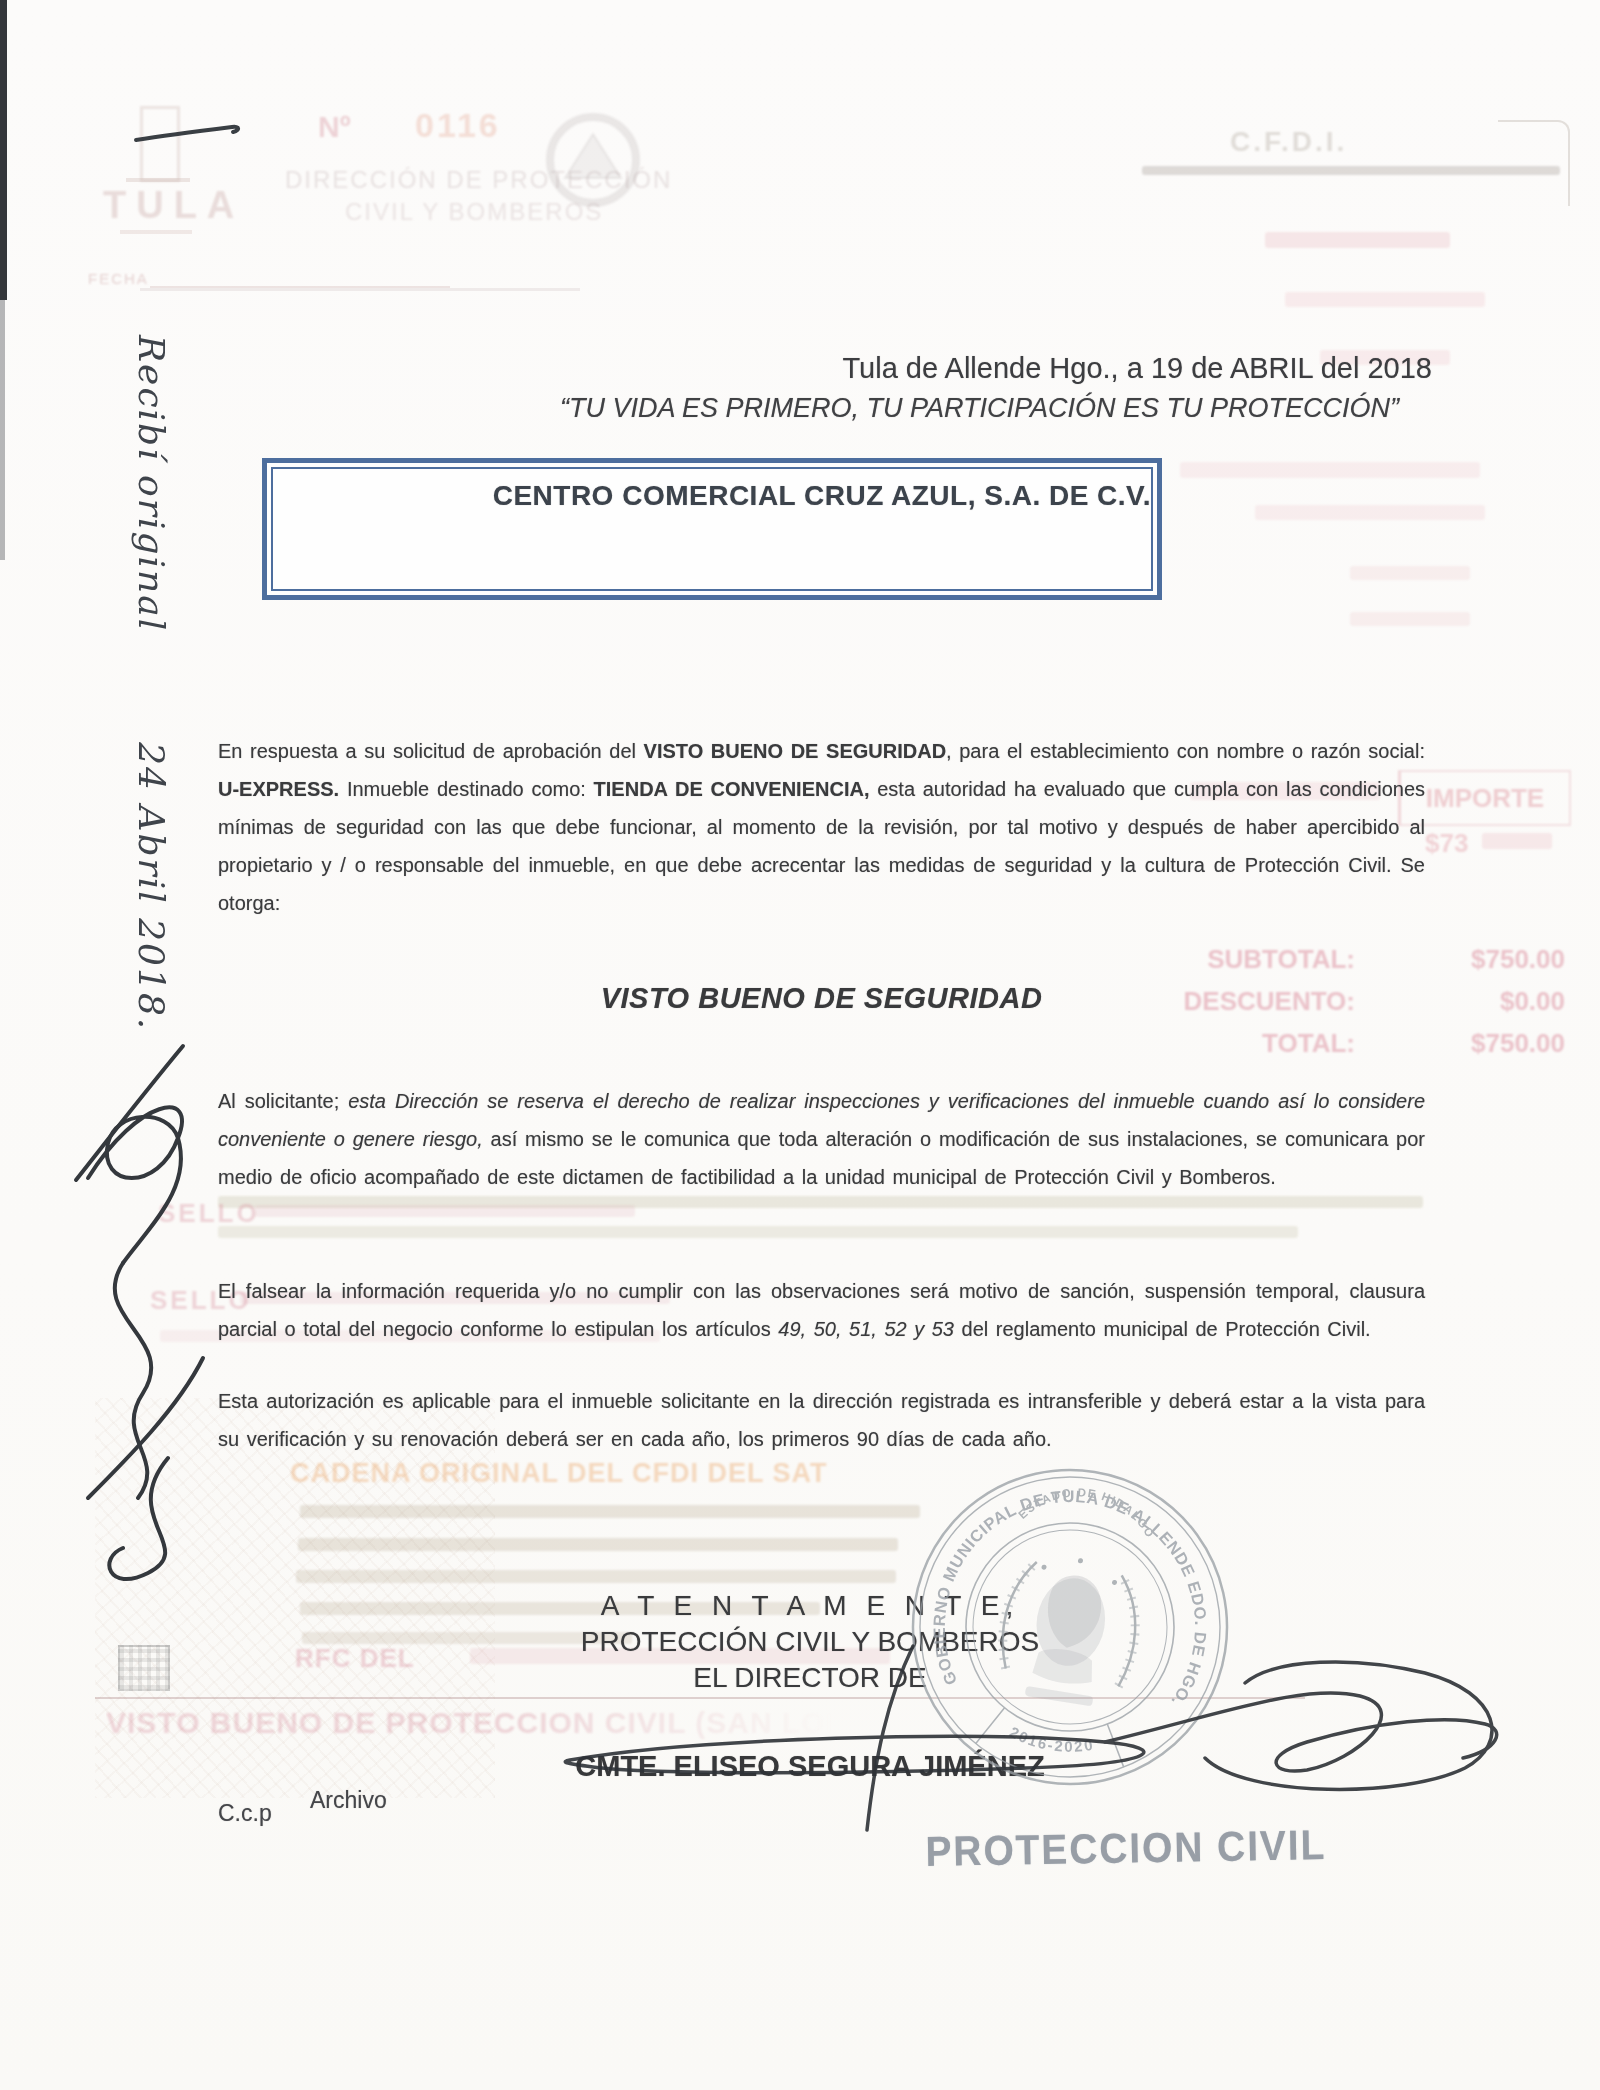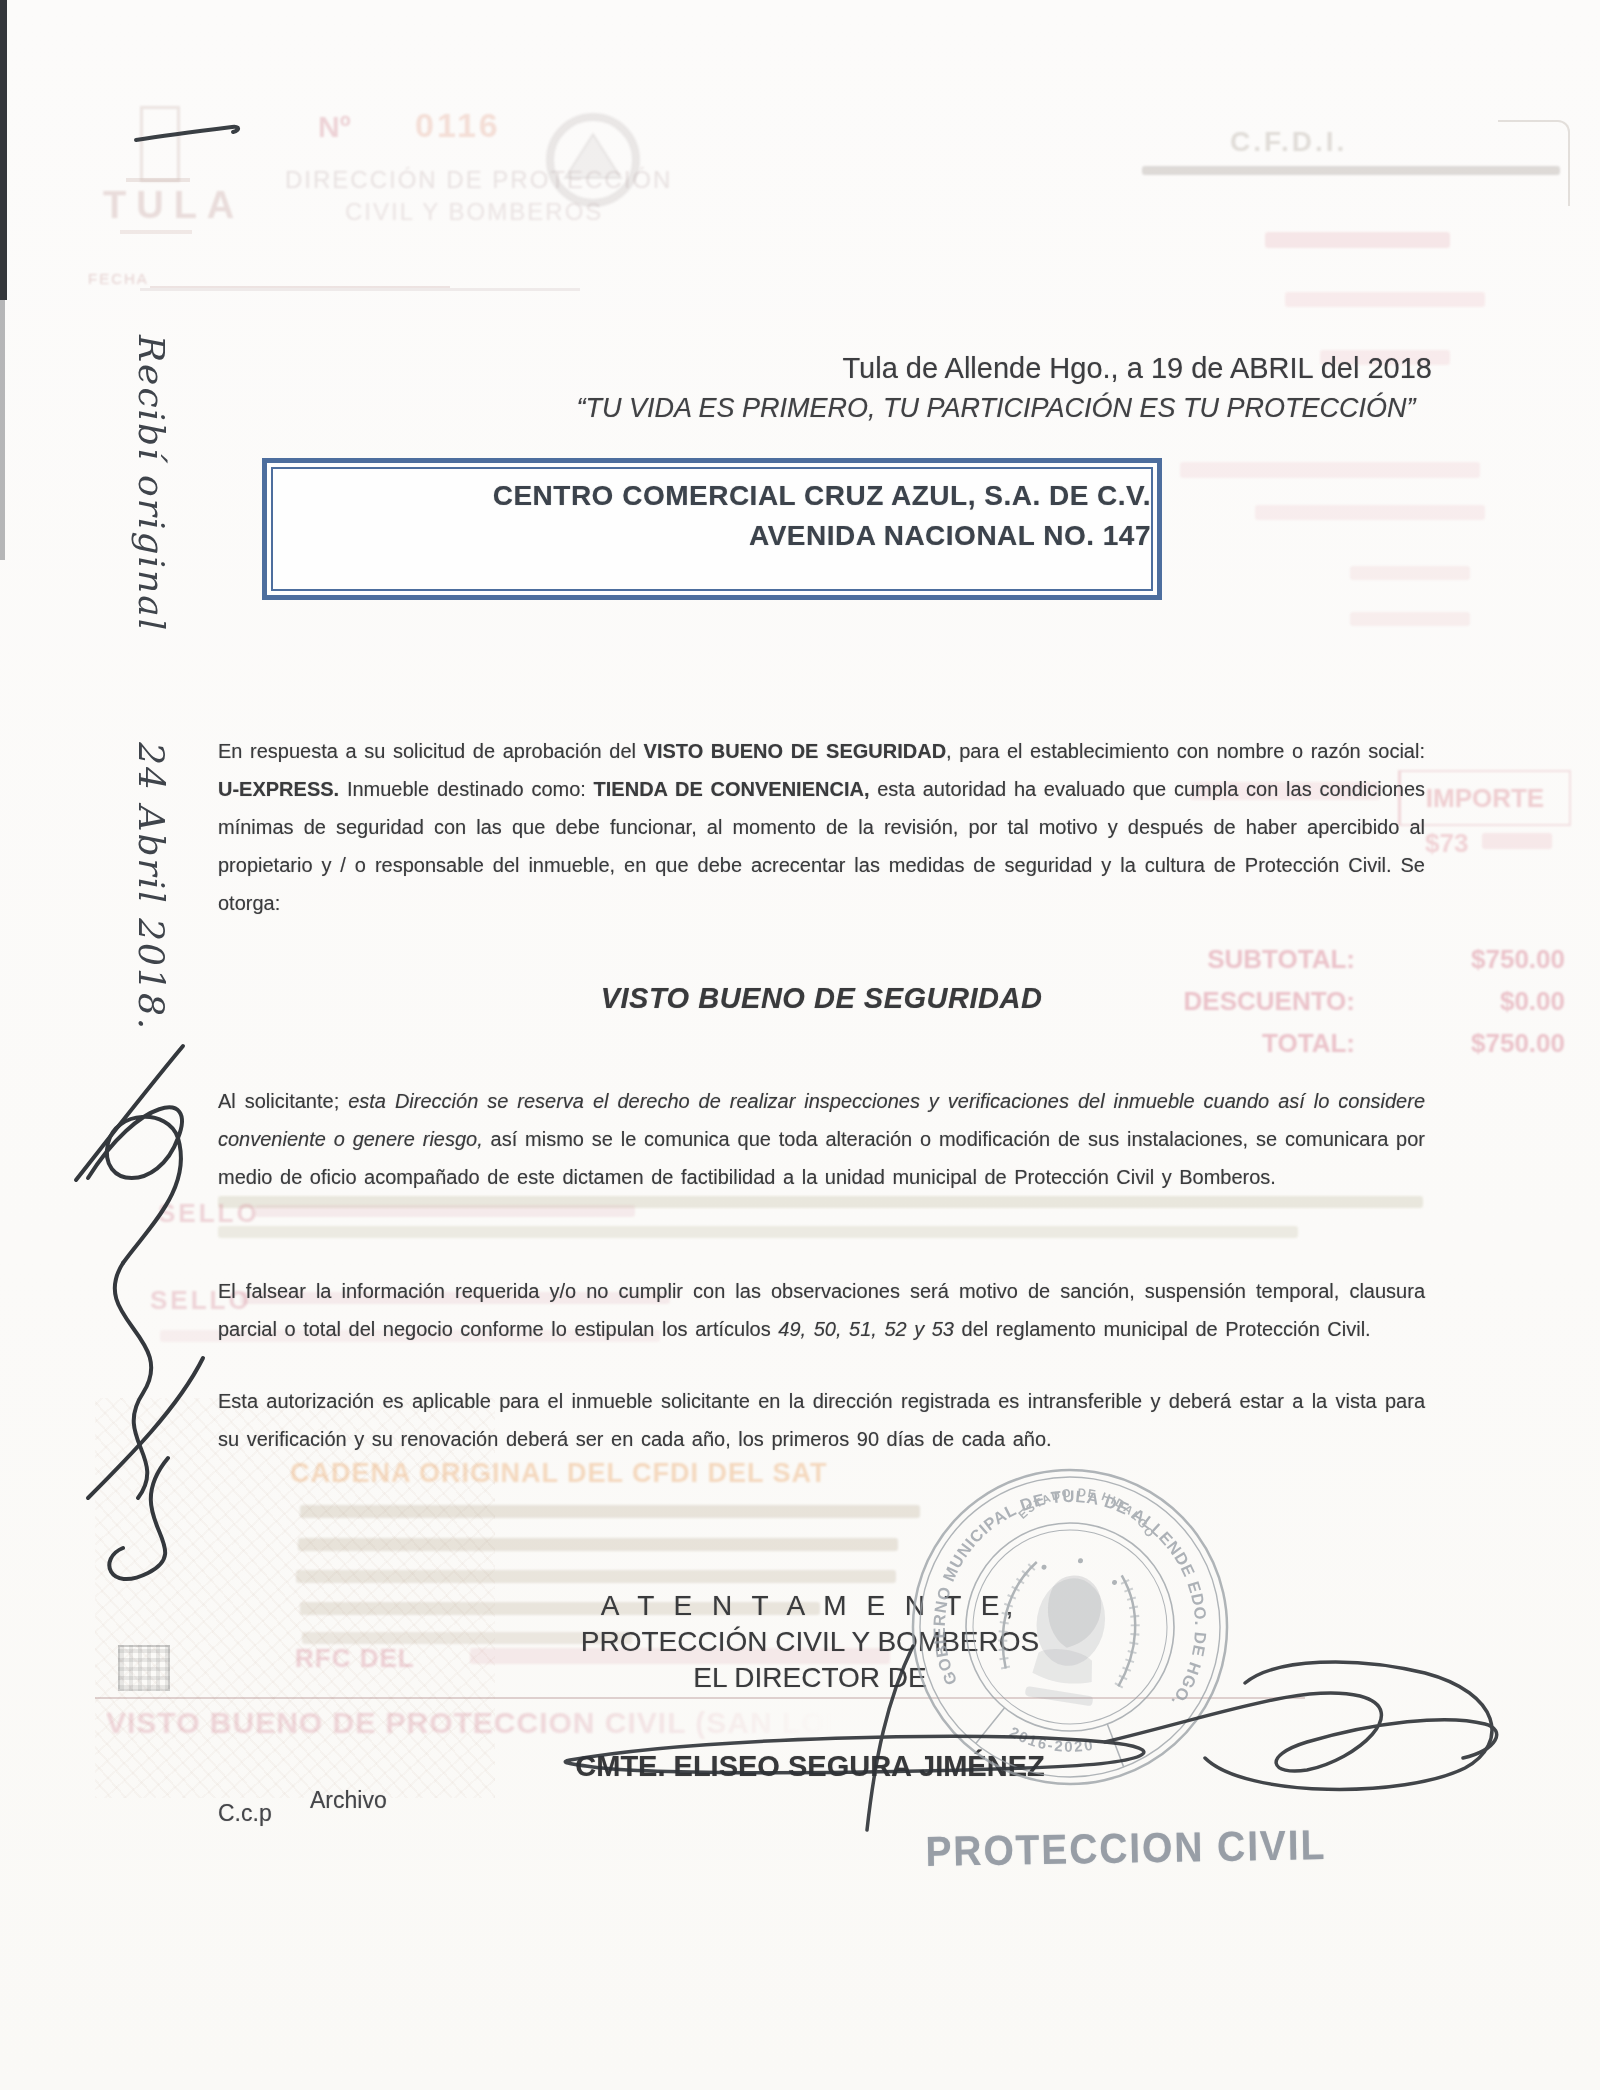--- a/index.html
+++ b/index.html
@@ -11,21 +11,21 @@
     color:#38393b;
   }
   .abs{position:absolute;}
   .soft{text-shadow:0 0 1px rgba(70,70,70,.45);}
   
   .scan-edge{left:0;top:0;width:7px;height:300px;background:#34373b;}
   .scan-edge2{left:0;top:300px;width:5px;height:260px;background:rgba(52,55,59,.35);}
 
   
   .date-line{left:600px;top:352px;width:832px;text-align:right;font-size:29px;color:#3c3d40;}
-  .slogan{left:560px;top:393px;width:872px;text-align:center;font-size:27px;font-style:italic;color:#404144;}
+  .slogan{left:560px;top:393px;width:872px;text-align:left;font-size:27px;font-style:italic;color:#404144;}
   .recipient-box{left:262px;top:458px;width:900px;height:142px;border:5px solid #4d6e9e;background:#fefefe;box-sizing:border-box;padding:4px;}
   .recipient-inner{border:2px solid #4d6e9e;width:100%;height:100%;box-sizing:border-box;text-align:center;padding-top:7px;}
   .recipient-inner div{font-size:28px;font-weight:bold;line-height:40px;color:#3c434c;letter-spacing:.5px;text-align:right;}
   .para{left:218px;top:0;width:1207px;font-size:20px;line-height:38px;text-align:justify;word-spacing:2px;color:#3a3b3d;}
   .p1{top:732px;}
   .heading{left:218px;top:982px;width:1207px;text-align:center;font-size:29px;font-weight:bold;font-style:italic;color:#393a3c;letter-spacing:.5px;}
   .p2{top:1082px;}
   .p3{top:1272px;}
   .p4{top:1382px;}
   .seg-b{font-weight:bold;}
@@ -180,21 +180,20 @@
   <div class="abs g-qr"></div>
   <div class="abs g-divider"></div>
   <div class="abs g-visto ghost">VISTO BUENO DE PROTECCION CIVIL (SAN LOR</div>
 
   <div class="abs date-line soft">Tula de Allende Hgo.,  a 19 de ABRIL del  2018</div>
   <div class="abs slogan soft">“TU VIDA ES PRIMERO, TU PARTICIPACIÓN ES TU PROTECCIÓN”</div>
 
   <div class="abs recipient-box">
     <div class="recipient-inner">
       <div class="soft">CENTRO COMERCIAL CRUZ AZUL, S.A. DE C.V.</div>
-      <div class="soft">AVENIDA NACIONAL NO. 147</div>
     </div>
   </div>
 
   <div class="abs para p1 soft"><span>En respuesta a su solicitud de aprobación del </span><span class="seg-b">VISTO BUENO DE SEGURIDAD</span><span>, para el establecimiento con nombre o razón social: </span><span class="seg-b">U-EXPRESS.</span><span> Inmueble destinado como: </span><span class="seg-b">TIENDA DE CONVENIENCIA,</span><span> esta autoridad ha evaluado que cumpla con las condiciones mínimas de seguridad con las que debe funcionar, al momento de la revisión, por tal motivo y después de haber apercibido al propietario y / o responsable del inmueble, en que debe acrecentar las medidas de seguridad y la cultura de Protección Civil. Se otorga:</span></div>
   <div class="abs heading soft">VISTO BUENO DE SEGURIDAD</div>
   <div class="abs para p2 soft"><span>Al solicitante; </span><span class="seg-i">esta Dirección se reserva el derecho de realizar inspecciones y verificaciones del inmueble cuando así lo considere conveniente o genere riesgo,</span><span> así mismo se le comunica que toda alteración o modificación de sus instalaciones, se comunicara por medio de oficio acompañado de este dictamen de factibilidad a la unidad municipal de Protección Civil y Bomberos.</span></div>
   <div class="abs para p3 soft"><span>El falsear la información requerida y/o no cumplir con las observaciones será motivo de sanción, suspensión temporal, clausura parcial o total del negocio conforme lo estipulan los artículos </span><span class="seg-i">49, 50, 51, 52 y 53</span><span> del reglamento municipal de Protección Civil.</span></div>
   <div class="abs para p4 soft">Esta autorización es aplicable para el inmueble solicitante en la dirección registrada es intransferible y deberá estar a la vista para su verificación y su  renovación deberá ser en cada año, los primeros 90 días de cada año.</div>
 
   <div class="abs closing soft">

